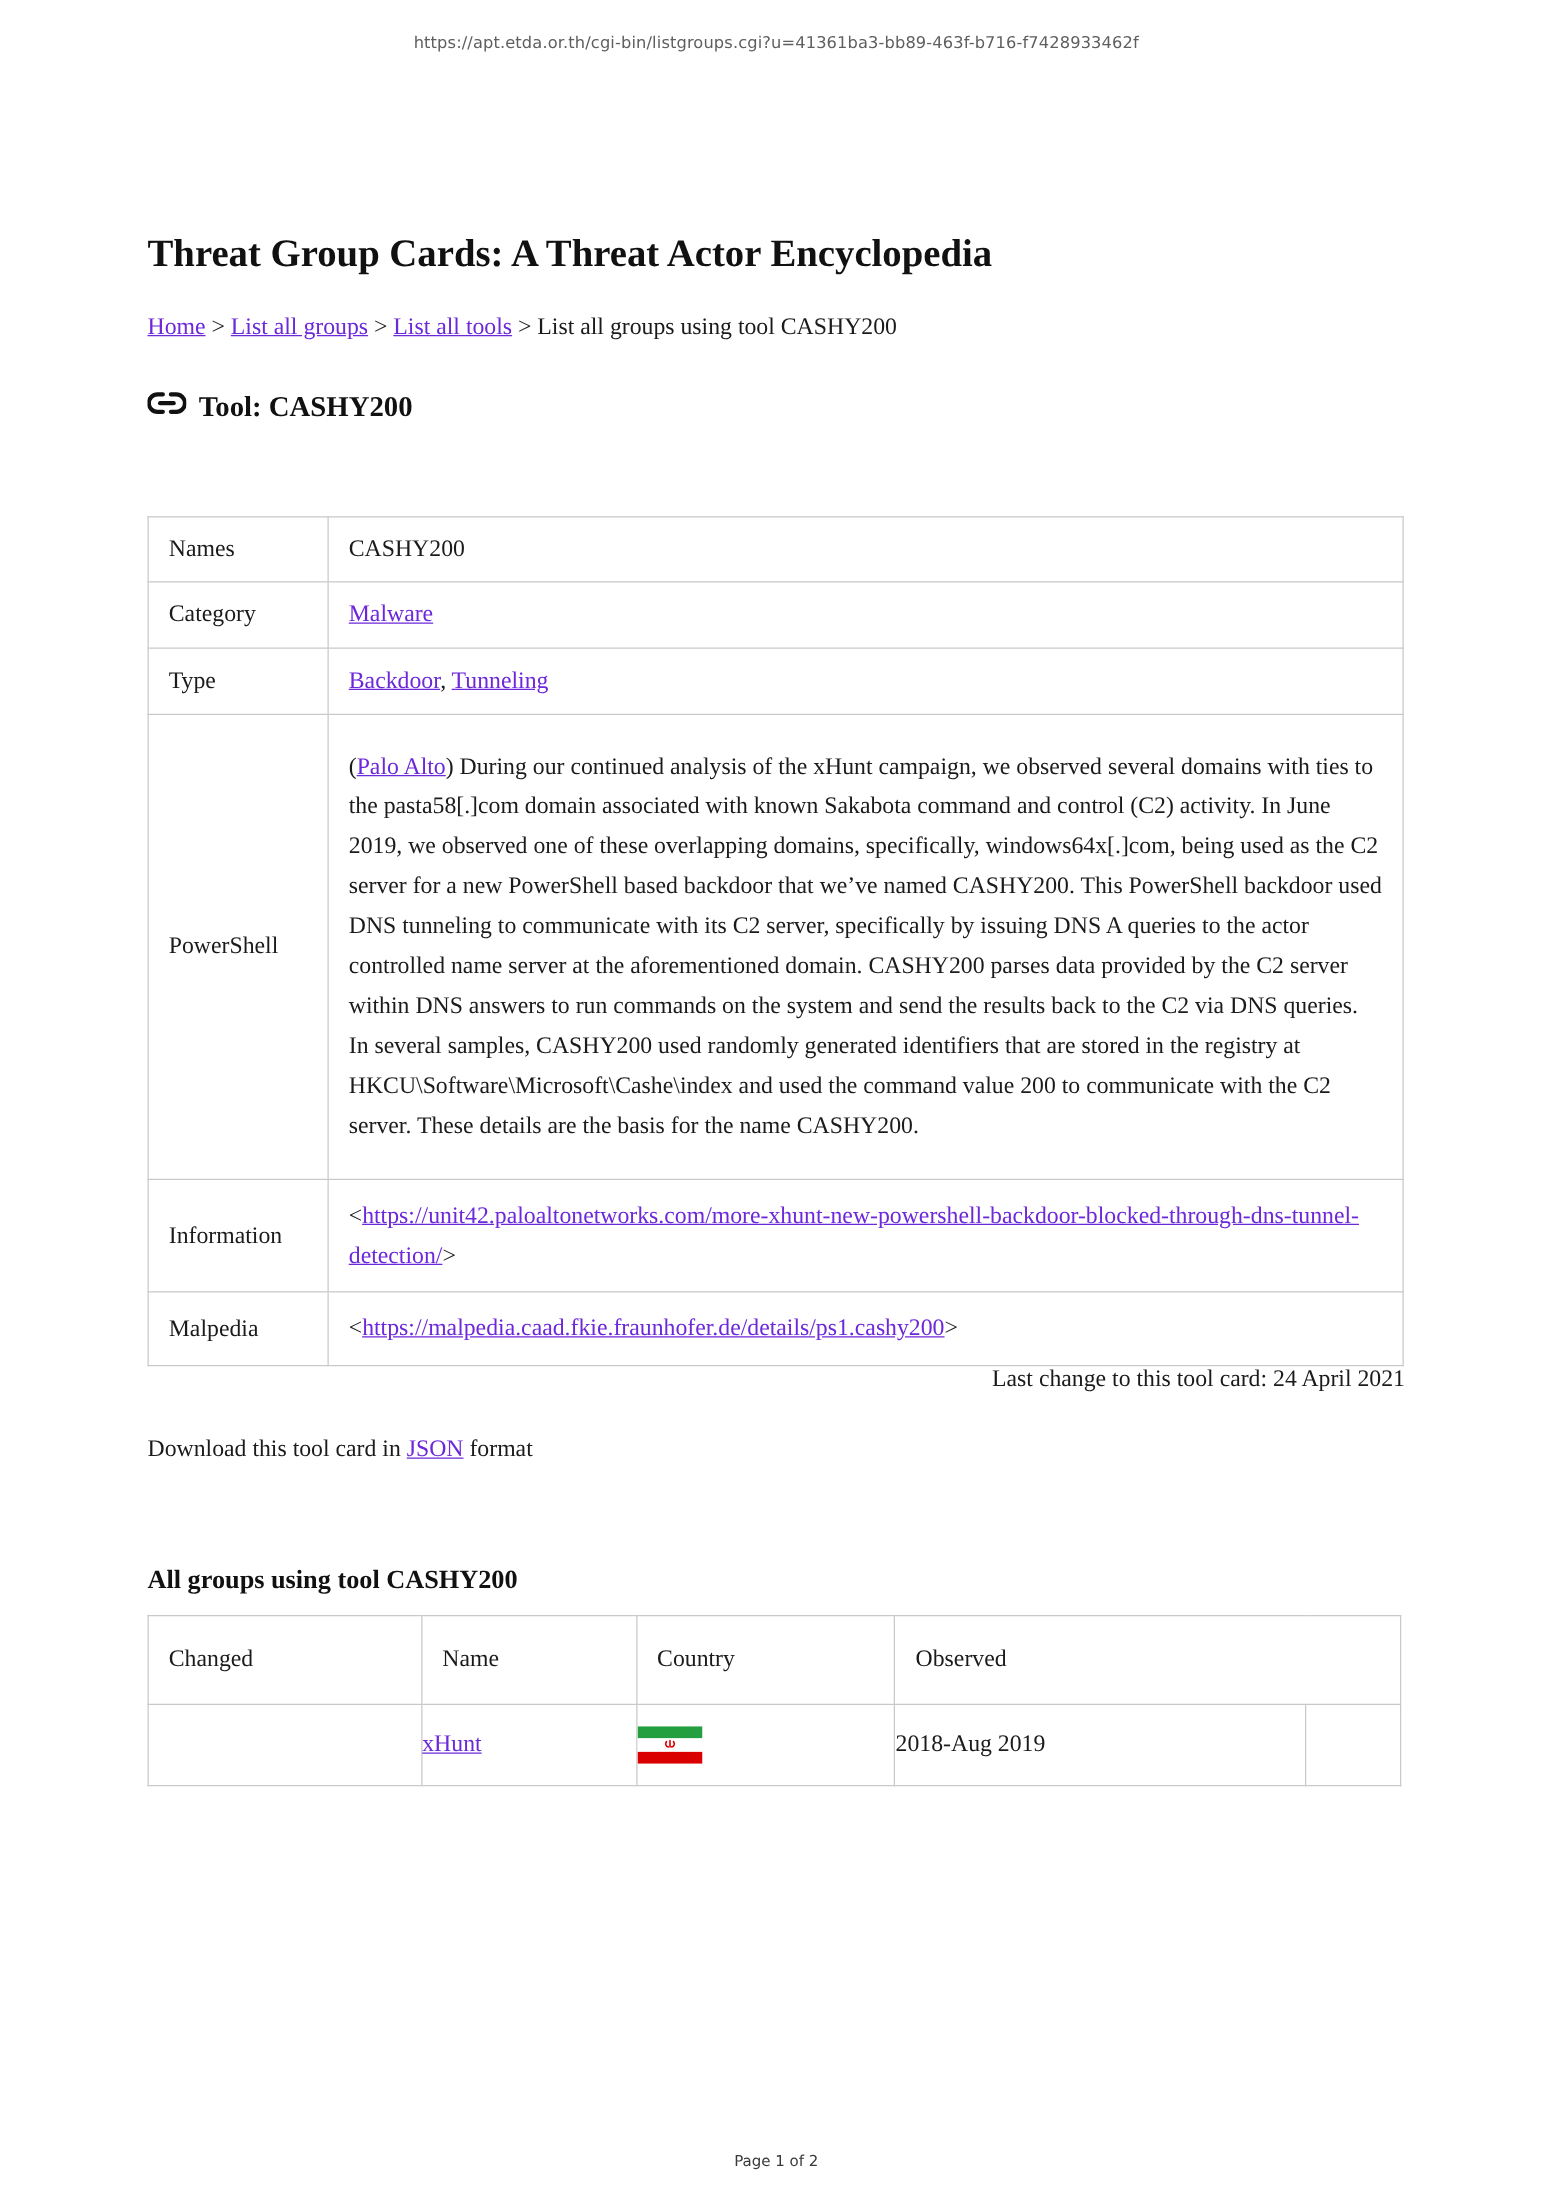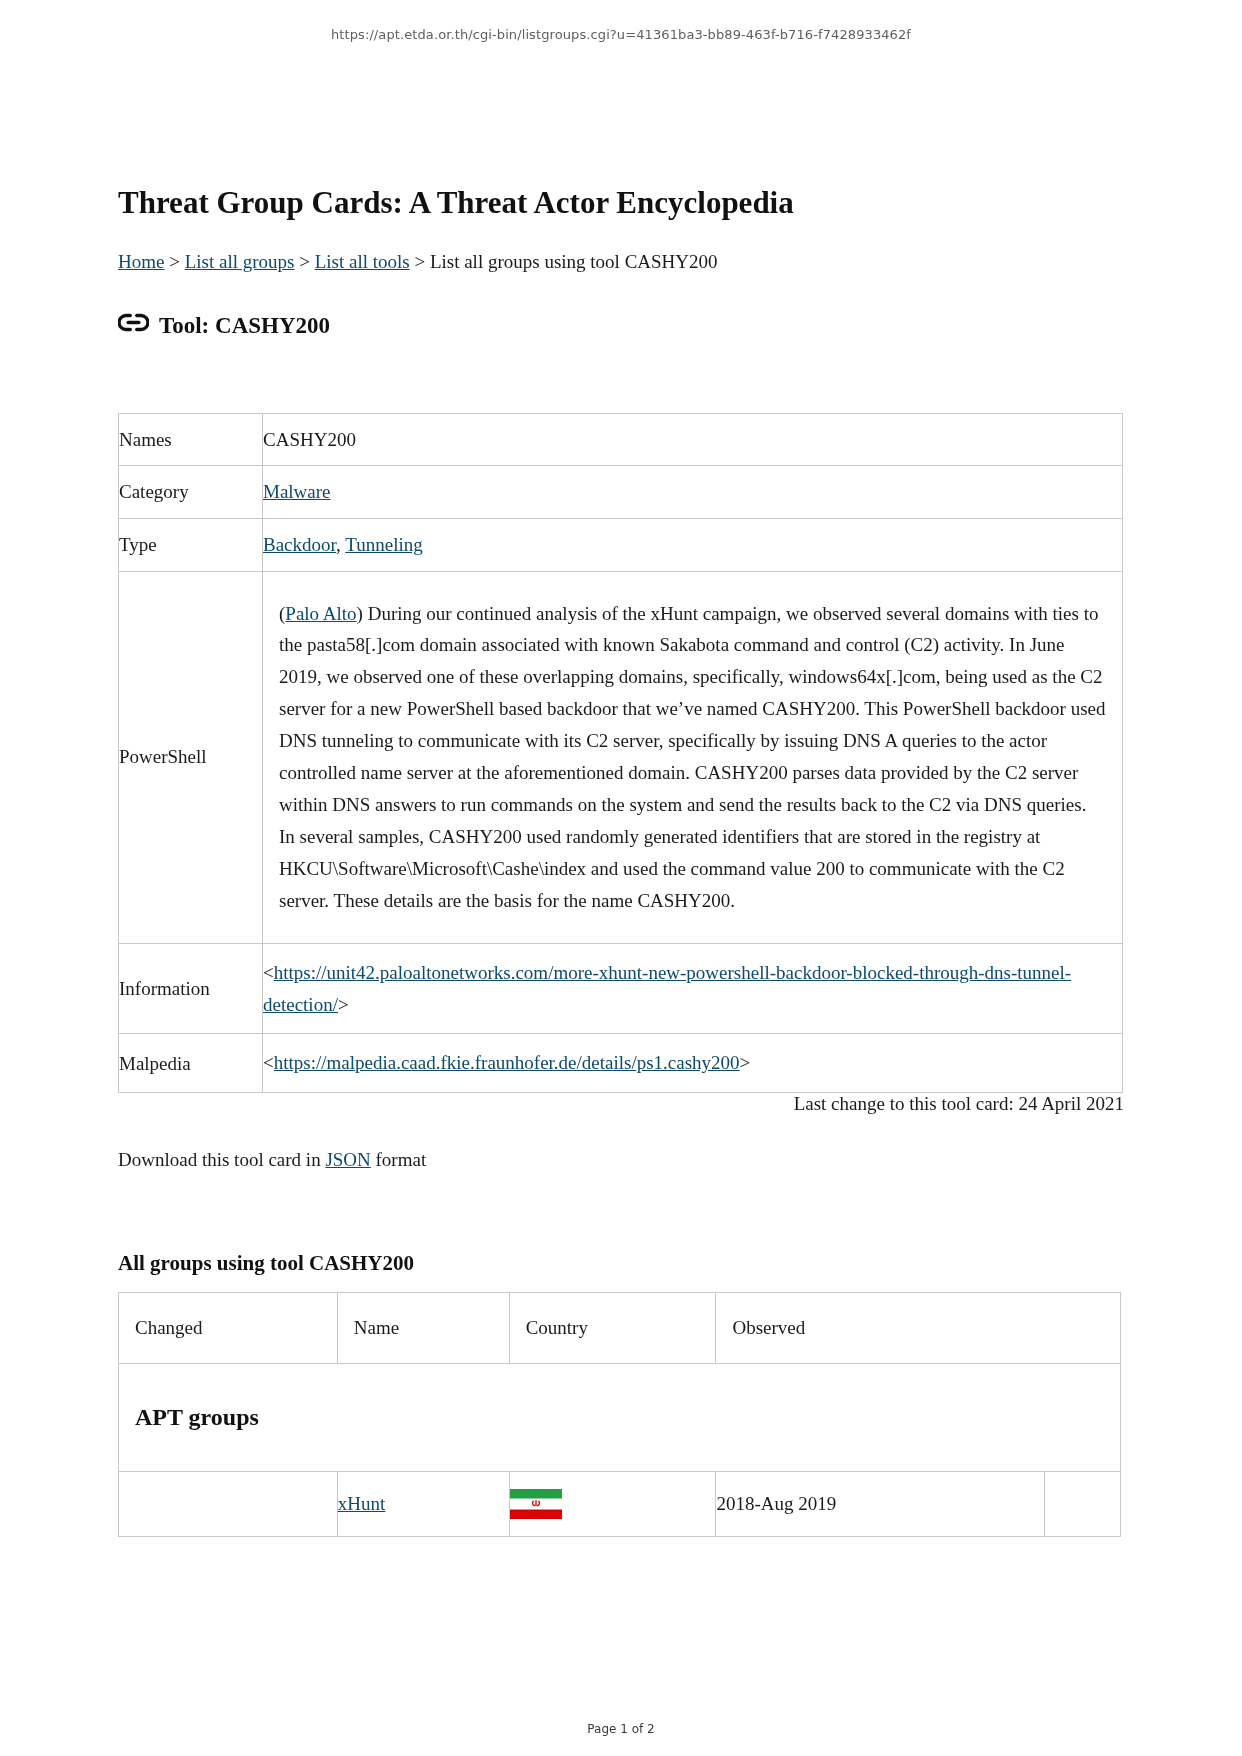--- a/index.html
+++ b/index.html
@@ -11,33 +11,33 @@
   .page-url {
     position:absolute; top:27px; left:0; width:100%;
     text-align:center; font-family:"DejaVu Sans", sans-serif;
     font-size:13px; color:#5f5f5f; letter-spacing:0.1px;
   }
   .content { position:absolute; left:118px; top:185px; width:1006px; }
   h1.title { font-size:31px; font-weight:bold; color:#111; line-height:1.15; }
   .archived { margin-top:26px; font-size:17px; color:#757575; }
   .breadcrumb { margin-top:30px; font-size:19px; }
   a, .link {
-    color:#0c4a6e; text-decoration:underline; cursor:pointer;
+    color:#6d28d9; text-decoration:underline; cursor:pointer;
   }
   .tool-heading {
     margin-top:40px; display:flex; align-items:center; gap:10px;
     font-size:23px; font-weight:bold; color:#111;
   }
   .tool-heading .link-ic { flex:0 0 auto; display:inline-flex; margin-top:-6px; }
   table.cardtable {
     margin-top:74px; width:1005px; border-collapse:collapse;
     font-size:19px;
   }
   table.cardtable td {
-    border:1px solid #c9c9c9; padding:13px 0; vertical-align:middle;
+    border:1px solid #c9c9c9; padding:13px 16px; vertical-align:middle;
     line-height:1.35;
   }
   table.cardtable td.label { width:144px; color:#1b1b1b; }
   table.cardtable td.desc { line-height:1.68; padding:26px 16px; }
   table.cardtable td.urlcell { line-height:1.68; overflow-wrap:anywhere; }
   .last-change { font-size:19px;text-align:right; }
   .download { margin-top:34px; font-size:19px; }
   h3.groups-heading { margin-top:80px; font-size:21px; font-weight:bold; color:#111; }
   table.groupstable {
     margin-top:16px; width:1003px; border-collapse:collapse; font-size:19px;
@@ -122,23 +122,20 @@
         <col style="width:329px">
         <col style="width:76px">
     </colgroup>
     <tbody>
       <tr>
         <th>Changed</th>
         <th>Name</th>
         <th>Country</th>
         <th colspan="2">Observed</th>
       </tr>
-      <tr>
-        <td class="section-cell" colspan="5">APT groups</td>
-      </tr>
       <tr class="group-row">
         <td class="data-cell"></td>
         <td class="data-cell"><span class="link">xHunt</span></td>
         <td class="data-cell">
           <svg class="flag" viewBox="0 0 52 30">
             <rect x="0" y="0" width="52" height="30" fill="#ffffff"></rect>
             <rect x="0" y="0" width="52" height="9.5" fill="#239f40"></rect>
             <rect x="0" y="20.5" width="52" height="9.5" fill="#da0000"></rect>
             <g stroke="#da0000" stroke-width="1.3" fill="none" stroke-linecap="round">
               <path d="M26 11.5 v5"></path>

